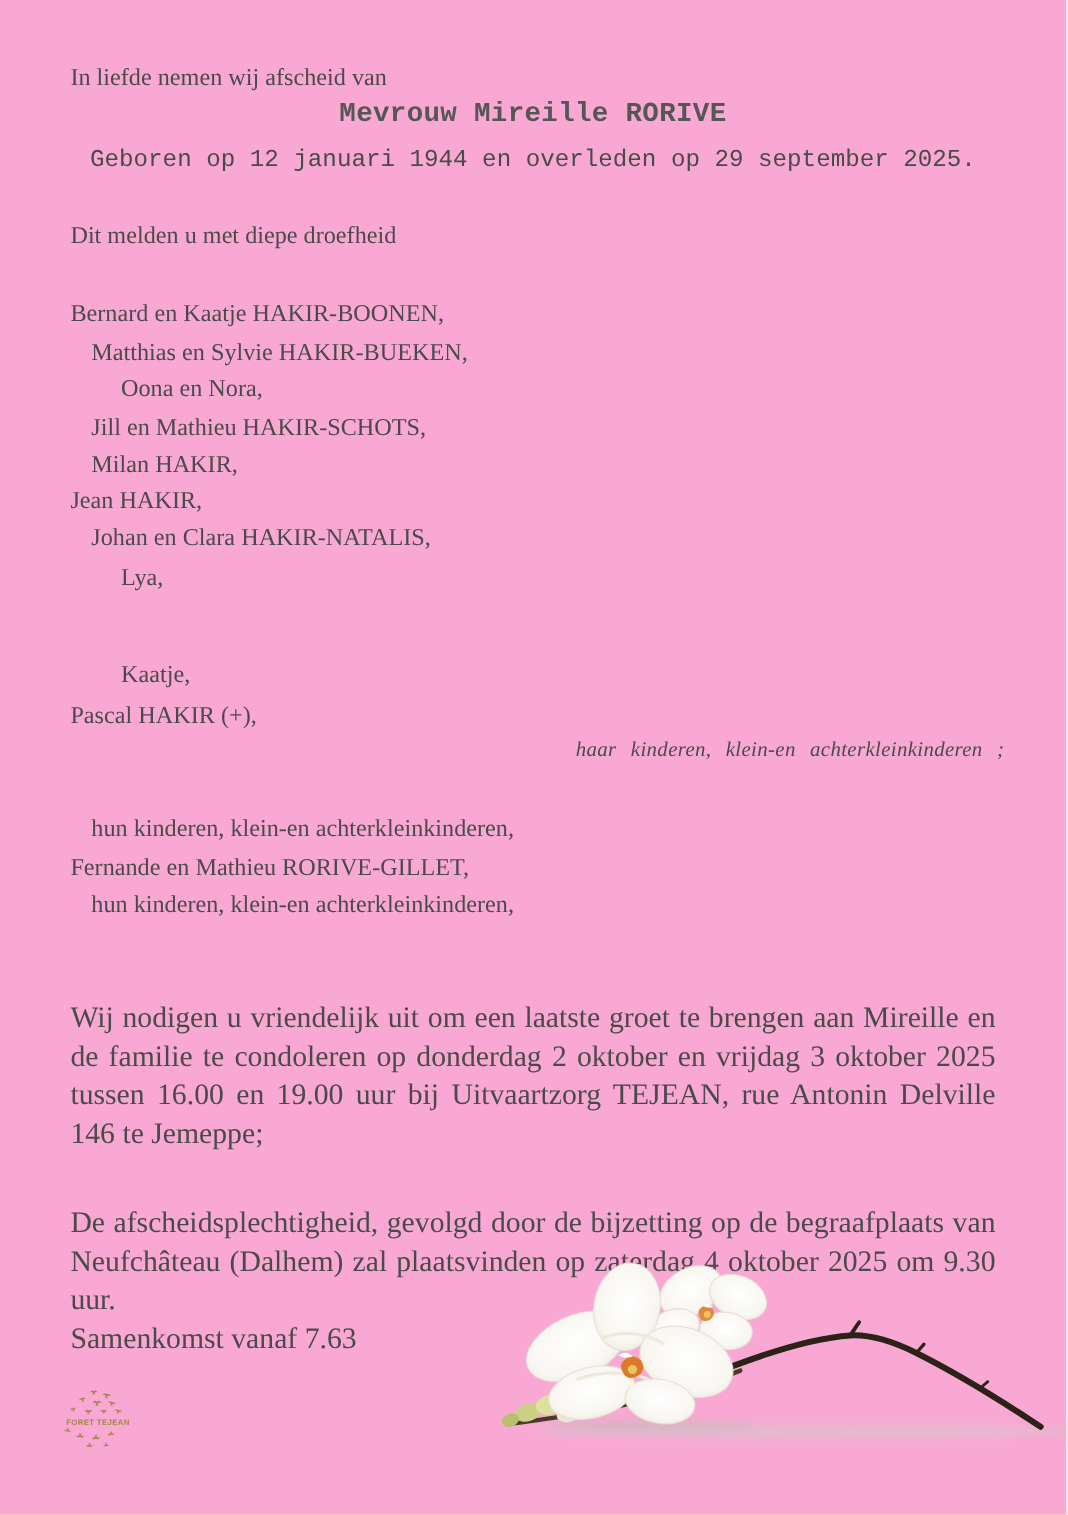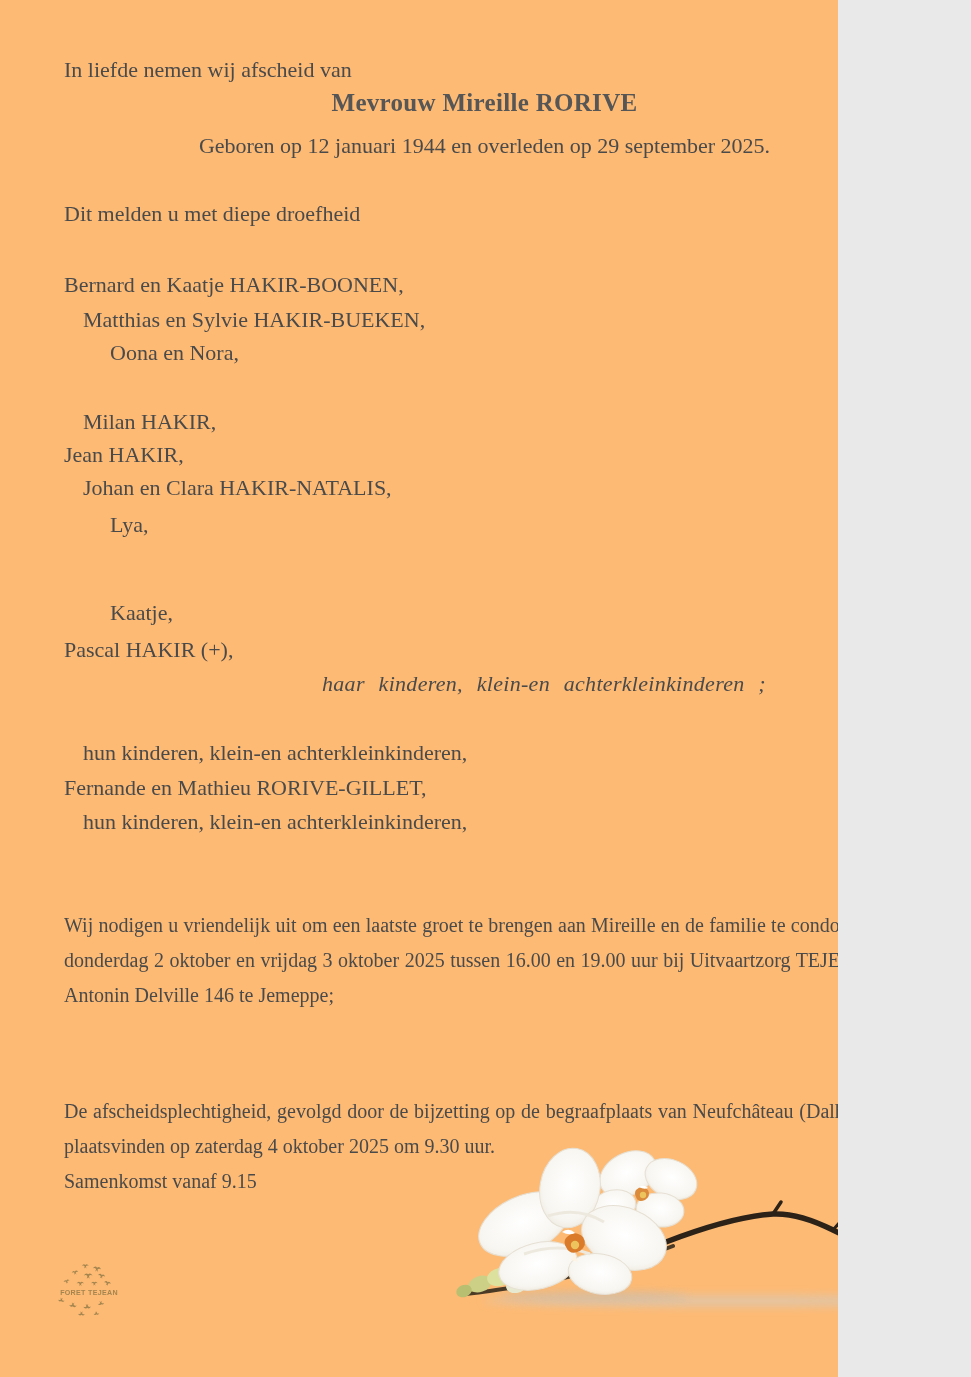--- a/index.html
+++ b/index.html
@@ -1,40 +1,40 @@
 <!DOCTYPE html>
 <html><head>
 <meta charset="utf-8">
 <style>
   html,body{margin:0;padding:0;background:#e9e9e9;}
   .page{
     position:relative;
-    width:838px;height:1377px;
-    background:#fdba74;
+    width:969px;height:1377px;
+    background:#f9a8d4;
     font-family:"Liberation Serif","DejaVu Serif",serif;
     color:#4a4a4a;
     overflow:hidden;
   }
   .abs{position:absolute;}
   .line{font-size:22px;white-space:nowrap;}
-  .centered{left:64px;width:841px;text-align:center;}
+  .centered{left:64px;width:841px;text-align:center;font-family:Liberation Mono, monospace;}
   .title{font-size:25px;font-weight:bold;color:#565656;letter-spacing:0.3px;}
   .fline{position:absolute;font-size:22px;white-space:nowrap;}
   .ind0{left:64px;}
   .ind1{left:83px;}
   .ind2{left:110px;}
   .caption{
-    position:absolute;right:72px;
-    font-size:22px;font-style:italic;white-space:nowrap;
+    position:absolute;right:56px;
+    font-size:19px;font-style:italic;white-space:nowrap;
     letter-spacing:0.3px;
   }
   .caption.wide{word-spacing:8px;}
   .para{
     position:absolute;left:64px;width:841px;
-    font-size:20px;line-height:35px;text-align:justify;
+    font-size:27px;line-height:35px;text-align:justify;
   }
   .para .lastline{text-align:left;}
   .logo{position:absolute;left:56px;top:1260px;width:66px;height:68px;}
   .orchid{position:absolute;left:428px;top:1146px;width:542px;height:190px;}
 </style>
 </head>
 <body>
 
 <div class="page">
 
@@ -42,39 +42,40 @@
 
   <div class="abs line centered title" style="top:89px;">Mevrouw Mireille RORIVE</div>
 
   <div class="abs line centered" style="top:133px;">Geboren op 12 januari 1944 en overleden op 29 september 2025.</div>
 
   <div class="abs line" style="top:201px;left:64px;">Dit melden u met diepe droefheid</div>
 
   <div class="fline ind1" style="top:307px;">Matthias en Sylvie HAKIR-BUEKEN,</div>
   <div class="fline ind0" style="top:272px;">Bernard en Kaatje HAKIR-BOONEN,</div>
   <div class="fline ind2" style="top:340px;">Oona en Nora,</div>
+  <div class="fline ind1" style="top:375px;">Jill en Mathieu HAKIR-SCHOTS,</div>
   <div class="fline ind1" style="top:409px;">Milan HAKIR,</div>
   <div class="fline ind0" style="top:442px;">Jean HAKIR,</div>
   <div class="fline ind1" style="top:475px;">Johan en Clara HAKIR-NATALIS,</div>
   <div class="fline ind2" style="top:512px;">Lya,</div>
   <div class="fline ind2" style="top:600px;">Kaatje,</div>
   <div class="fline ind0" style="top:637px;">Pascal HAKIR (+),</div>
 
   <div class="caption wide" style="top:671px;">haar kinderen, klein-en achterkleinkinderen ;</div>
 
   <div class="fline ind1" style="top:740px;">hun kinderen, klein-en achterkleinkinderen,</div>
   <div class="fline ind0" style="top:775px;">Fernande en Mathieu RORIVE-GILLET,</div>
   <div class="fline ind1" style="top:809px;">hun kinderen, klein-en achterkleinkinderen,</div>
 
 
   <div class="para" style="top:908px;">Wij nodigen u vriendelijk uit om een laatste groet te brengen aan Mireille en de familie te condoleren op donderdag 2 oktober en vrijdag 3 oktober 2025 tussen 16.00 en 19.00 uur bij Uitvaartzorg TEJEAN, rue Antonin Delville 146 te Jemeppe;</div>
 
   <div class="para" style="top:1048px;margin-top:46px;">
     <span>De afscheidsplechtigheid, gevolgd door de bijzetting op de begraafplaats van Neufchâteau (Dalhem) zal plaatsvinden op zaterdag 4 oktober 2025 om 9.30 uur.</span>
-    <div class="lastline">Samenkomst vanaf 9.15</div>
+    <div class="lastline">Samenkomst vanaf 7.63</div>
   </div>
 
   <svg class="logo" viewBox="0 0 64 64">
     <defs>
       <path id="bird" d="M0 2 Q2 -1.2 4 0.9 Q6 -1.2 8 2 Q5.9 1 4.7 2.5 L5.3 4.9 L4 3.5 L2.7 4.9 L3.3 2.5 Q2.1 1 0 2 Z"></path>
     </defs>
     <g fill="#a4854f">
       <use href="#bird" transform="translate(25,3) scale(0.85)"></use>
       <use href="#bird" transform="translate(36,5) scale(1.0) rotate(8)"></use>
       <use href="#bird" transform="translate(15,10) scale(0.8) rotate(-10)"></use>

